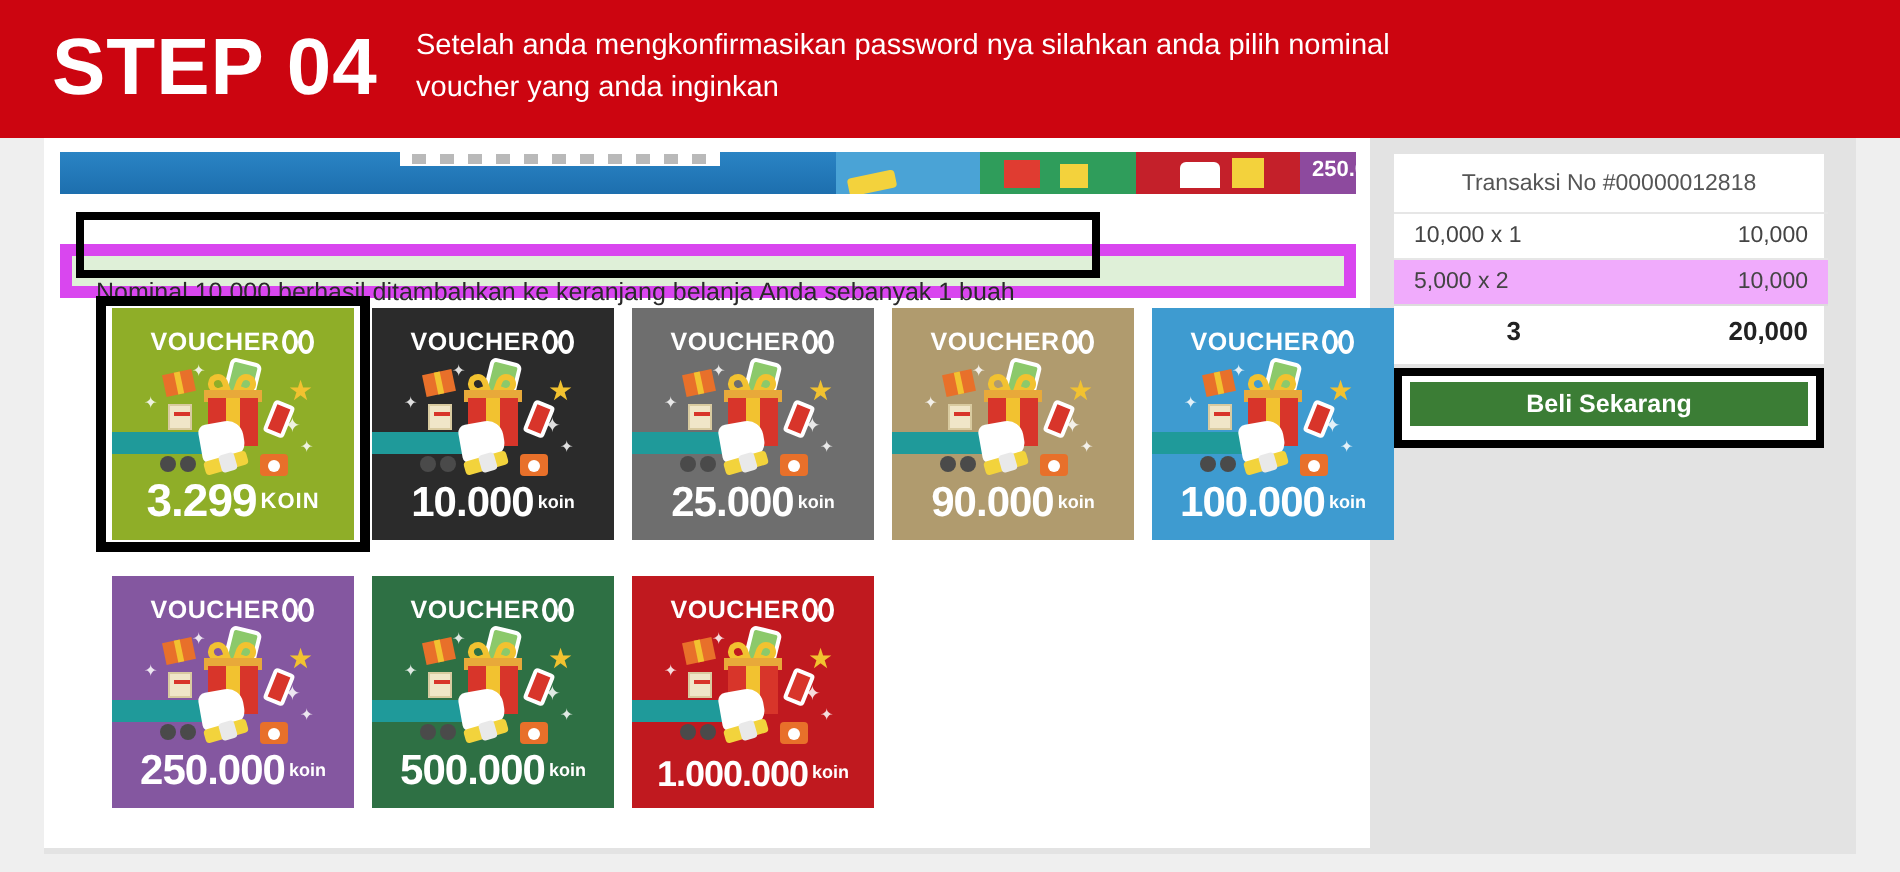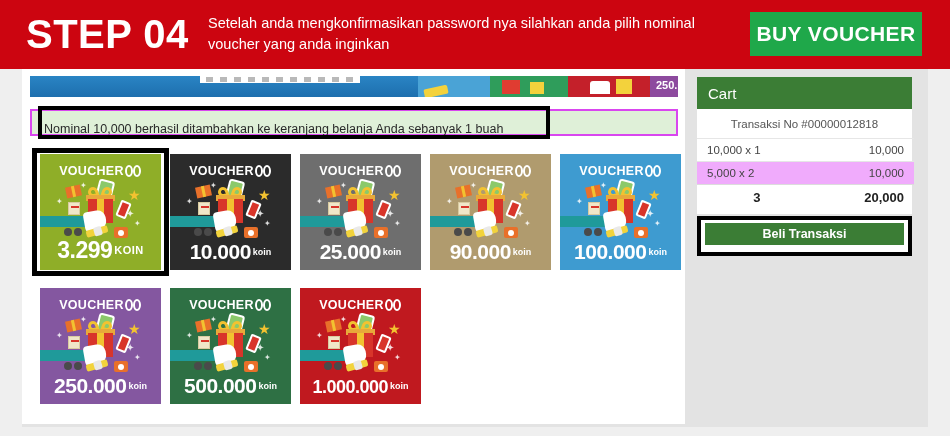--- a/index.html
+++ b/index.html
@@ -83,36 +83,36 @@
   .bc4{ left:620px; width:58px; background:#8d4a9e;}
   .banner-amt{
     position:absolute; left:626px; top:3px;
     font-size:11px; font-weight:bold; color:#ffffff;
     font-family:"Liberation Sans", sans-serif;
   }
 
   
   .alert-wrap{ position:absolute; left:30px; top:37px; width:648px; height:33px; }
   .alert-green{
-    position:absolute; left:0; top:3px; width:648px; height:27px;
-    background:#dff0d8; border:2px solid #d946ef;
+    position:absolute; left:0; top:16px; width:648px; height:27px;
+    background:#dff0d8; border:6px solid #d946ef;
   }
   .alert-text{
     position:absolute; left:12px; top:11px;
     font-size:12.5px; color:#2a2a2a;
     font-family:"Liberation Sans", sans-serif;
   }
   .alert-highlight{
     position:absolute; left:8px; top:0px; width:512px; height:33px;
     border:4px solid #000000; background:transparent; pointer-events:none;
   }
 
   
   .voucher-grid{ position:absolute; left:32px; top:79px; width:648px; }
-  .vrow{ position:absolute; left:0; width:648px; height:127px; }
+  .vrow{ position:absolute; left:16px; width:648px; height:127px; }
   .vrow1{ top:0px; }
   .vrow2{ top:134px; }
 
   .vcard{
     position:absolute; top:6px; width:121px; height:116px;
     overflow:hidden; cursor:pointer;
   }
   .vc-0{ left:8px; }  .vc-1{ left:138px; }
   .vc-2{ left:268px; } .vc-3{ left:398px; }
   .vc-4{ left:528px; }
@@ -283,21 +283,20 @@
     font-family:"Liberation Sans", sans-serif;
     display:flex; align-items:center; justify-content:center;
   }
 </style>
 </head>
 <body>
 
 <div class="header">
   <div class="step-title">STEP 04</div>
   <div class="header-desc">Setelah anda mengkonfirmasikan password nya silahkan anda pilih nominal voucher yang anda inginkan</div>
-  <button class="buy-voucher-btn">BUY VOUCHER</button>
 </div>
 
 <div class="page">
   <div class="gray-panel"></div>
   <div class="white-card"></div>
 
   <div class="banner">
     <div class="banner-blue"></div>
     <div class="banner-dots"></div>
     <div class="banner-dotrow"></div>
@@ -551,21 +550,20 @@
             </div>
     <div class="art-watch"></div>
     <div class="art-cam"></div>
   </div>
           <div class="v-amt small"><span class="num">1.000.000</span><span class="unit">koin</span></div>
         </div>
       </div>
   </div>
 
   <div class="cart">
-    <div class="cart-header">Cart</div>
     <div class="cart-body">
       <div class="cart-trx">Transaksi No #00000012818</div>
       <table class="cart-table">
         <tbody>
             <tr>
               <td>10,000 x 1</td>
               <td class="r">10,000</td>
             </tr>
             <tr class="alt">
               <td>5,000 x 2</td>
@@ -573,16 +571,16 @@
             </tr>
             <tr class="total">
               <td>3</td>
               <td class="r">20,000</td>
             </tr>
           </tbody>
       </table>
     </div>
     <div class="cart-btn-wrap">
       <div class="cart-btn-highlight"></div>
-      <button class="beli-btn">Beli Transaksi</button>
+      <button class="beli-btn">Beli Sekarang</button>
     </div>
   </div>
 </div>
 
 </body></html>

